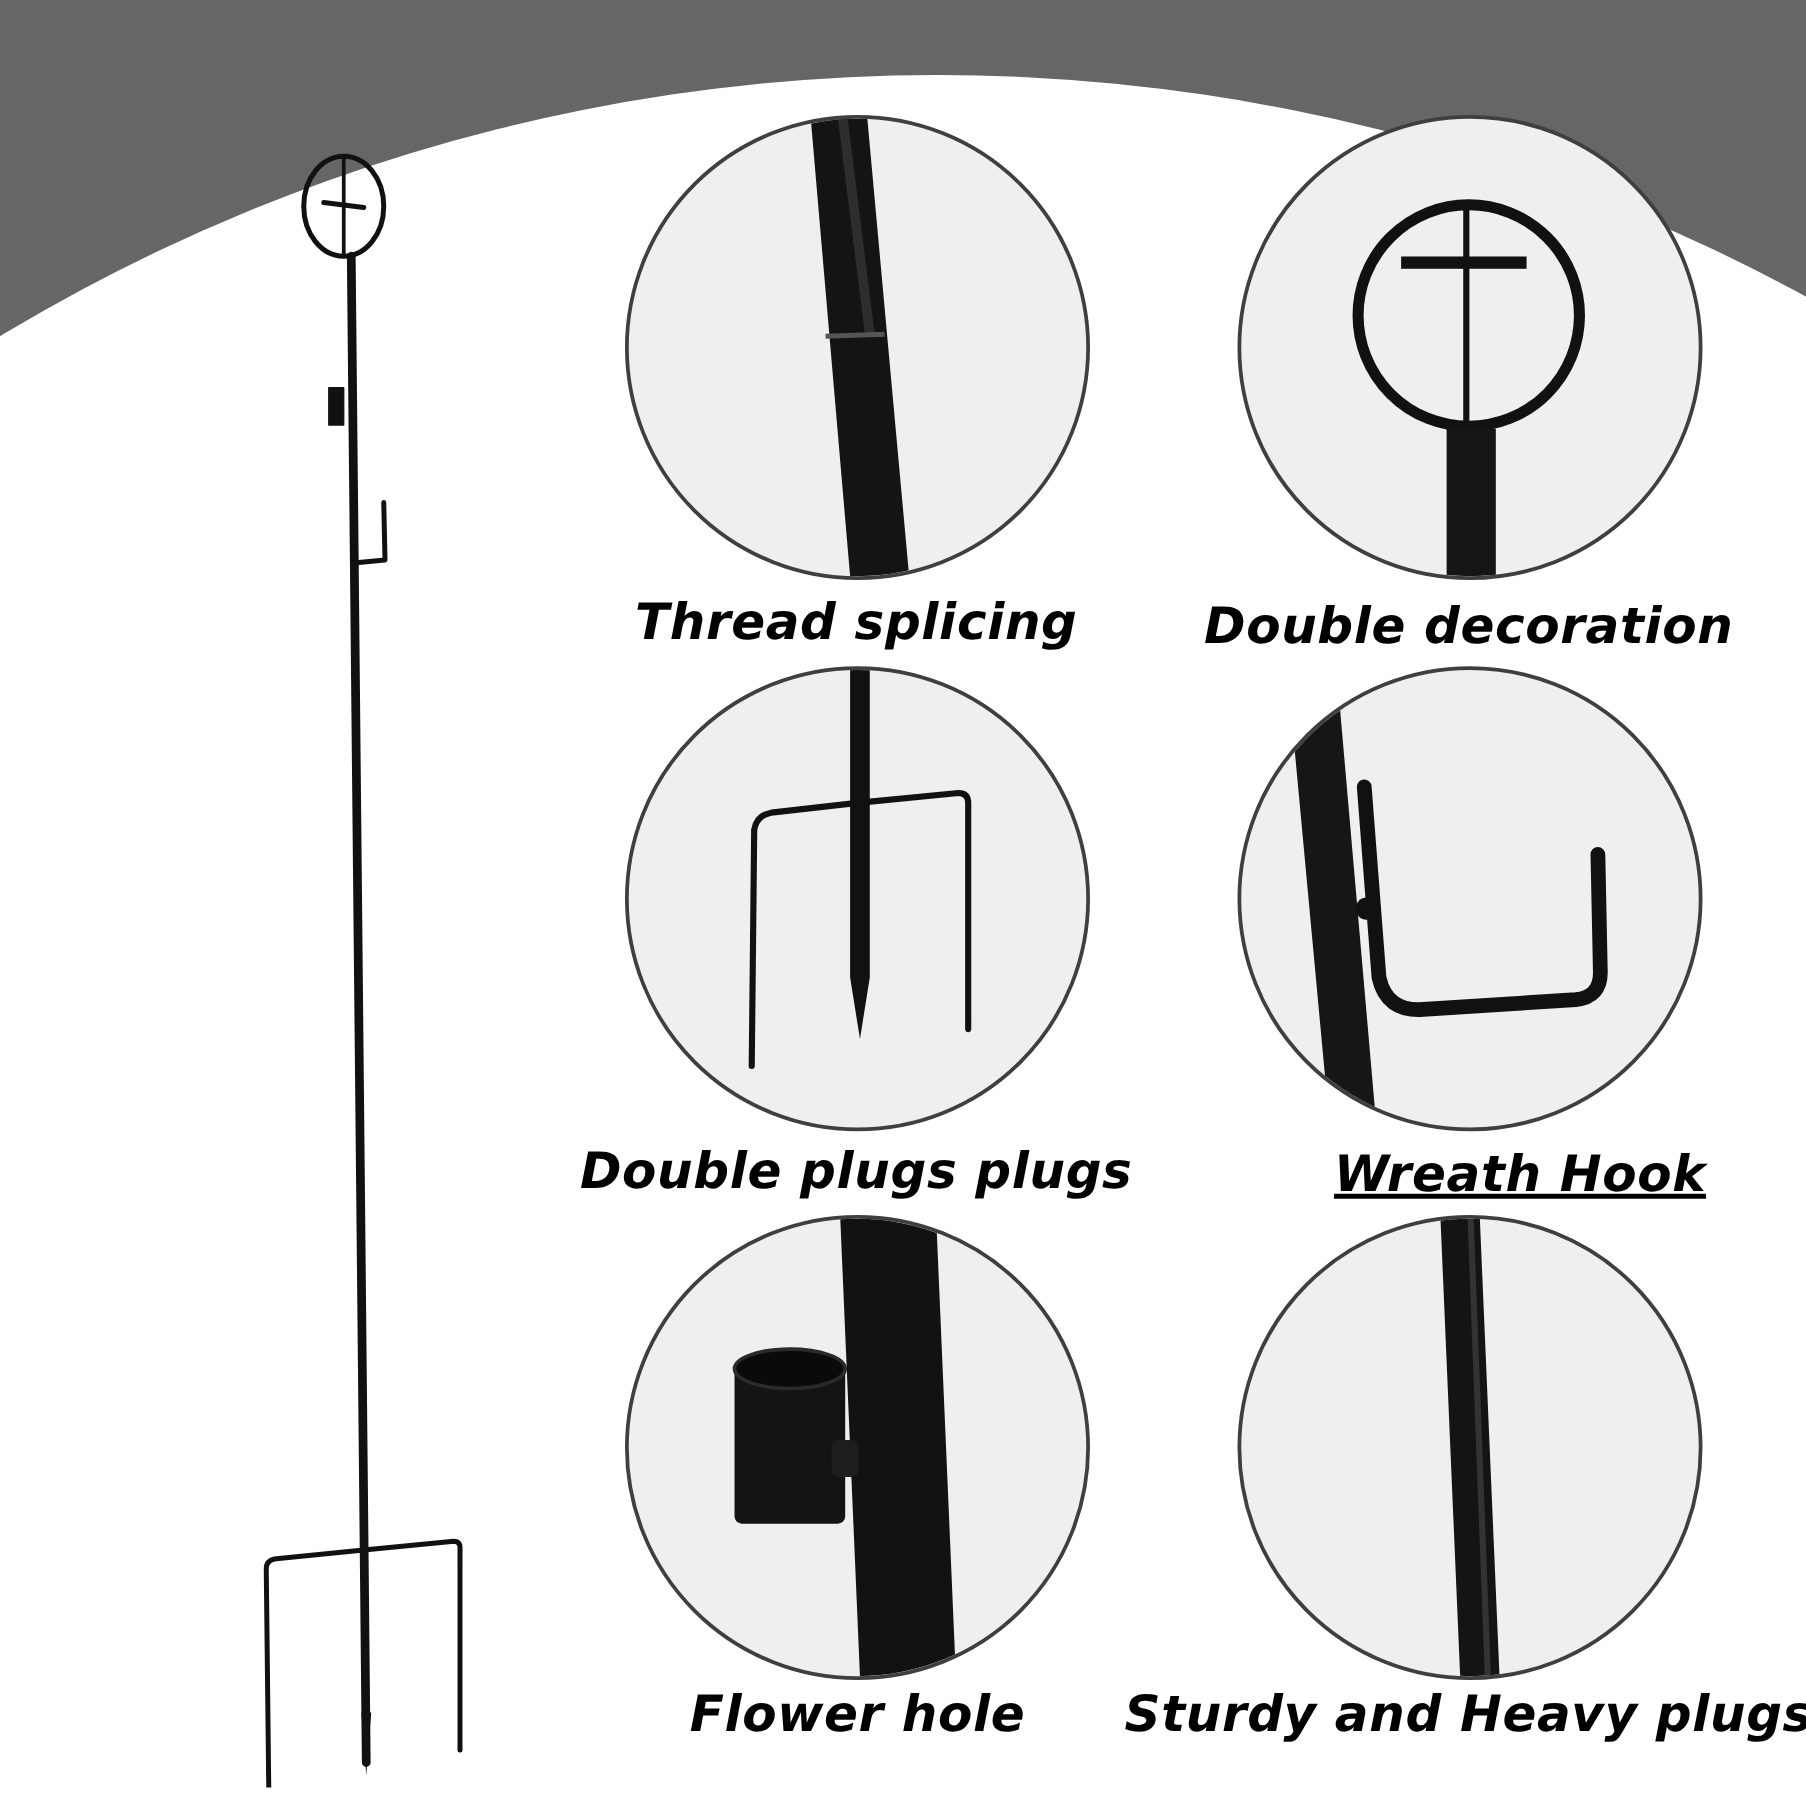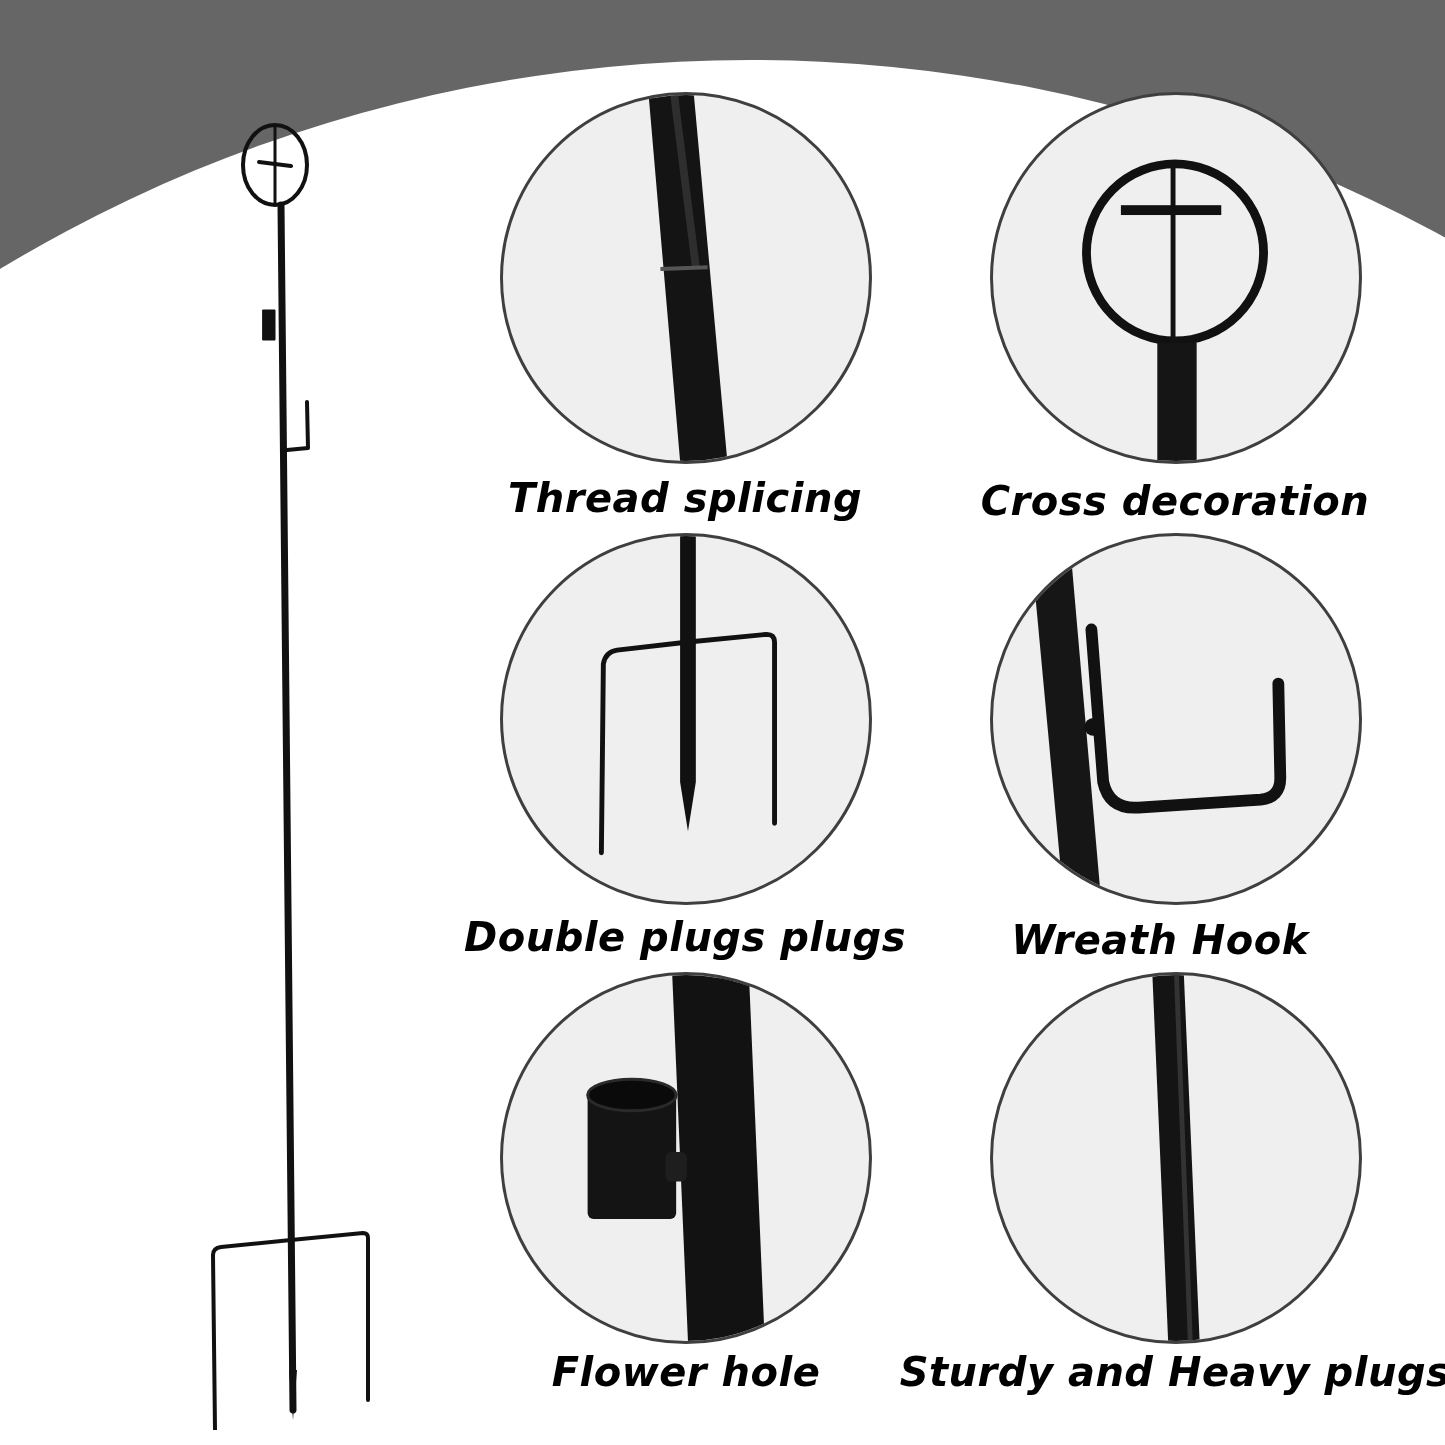--- a/index.html
+++ b/index.html
@@ -48,42 +48,42 @@
 <div class="caption" style="left:685px;top:478px;">Thread splicing</div>
 
 <div class="detail" style="left:990px;top:92px;">
   <svg viewBox="0 0 372 372">
     <circle cx="185" cy="160" r="90" fill="none" stroke="#111" stroke-width="9"></circle>
     <line x1="183" y1="72" x2="183" y2="248" stroke="#111" stroke-width="5"></line>
     <rect x="130" y="112" width="102" height="10" fill="#111"></rect>
     <rect x="167" y="252" width="40" height="120" fill="#151515"></rect>
   </svg>
 </div>
-<div class="caption" style="left:1175px;top:481px;">Cross decoration</div>
+<div class="caption" style="left:1175px;top:481px;">Double decoration</div>
 
 <div class="detail" style="left:500px;top:533px;">
   <svg viewBox="0 0 372 372">
     <g stroke="#111" fill="none" stroke-linecap="round">
       <path d="M 100 322 L 102 130 Q 104 118 116 116 L 186 108 L 268 100 Q 276 100 276 108 L 276 292" stroke-width="5"></path>
     </g>
     <polygon points="180,0 196,0 196,250 188,300 180,250" fill="#111"></polygon>
   </svg>
 </div>
 <div class="caption" style="left:685px;top:917px;">Double plugs plugs</div>
 
 <div class="detail" style="left:990px;top:533px;">
   <svg viewBox="0 0 372 372">
     <polygon points="40,28 80,28 110,372 72,372" fill="#161616"></polygon>
     <g stroke="#111" fill="none" stroke-linecap="round" stroke-linejoin="round">
       <path d="M 100 95 L 112 250 Q 118 278 148 276 L 272 268 Q 292 266 292 246 L 290 150" stroke-width="12"></path>
     </g>
     <circle cx="102" cy="194" r="9" fill="#111"></circle>
   </svg>
 </div>
-<div class="caption" style="left:1160px;top:920px;">Wreath Hook</div>
+<div class="caption" style="left:1216px;top:920px;text-decoration:underline;">Wreath Hook</div>
 
 <div class="detail" style="left:500px;top:972px;">
   <svg viewBox="0 0 372 372">
     <polygon points="172,0 250,0 266,372 188,372" fill="#121212"></polygon>
     <rect x="86" y="118" width="90" height="130" rx="6" fill="#141414"></rect>
     <ellipse cx="131" cy="122" rx="45" ry="16" fill="#0a0a0a" stroke="#2a2a2a" stroke-width="3"></ellipse>
     <rect x="165" y="180" width="22" height="30" rx="6" fill="#1e1e1e"></rect>
   </svg>
 </div>
 <div class="caption" style="left:686px;top:1352px;font-style:italic;">Flower hole</div>

